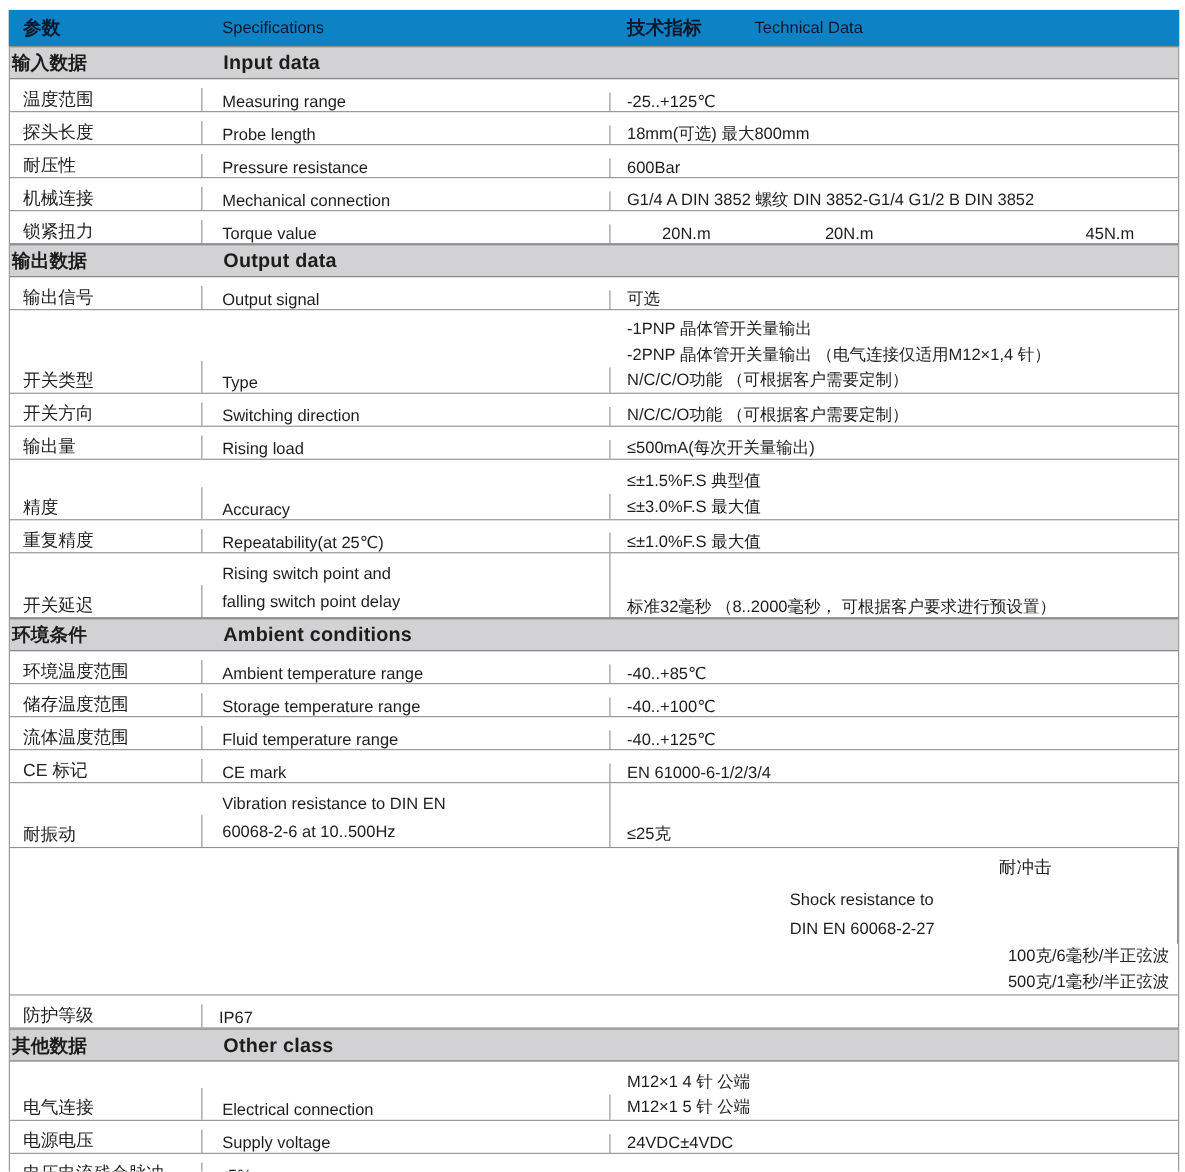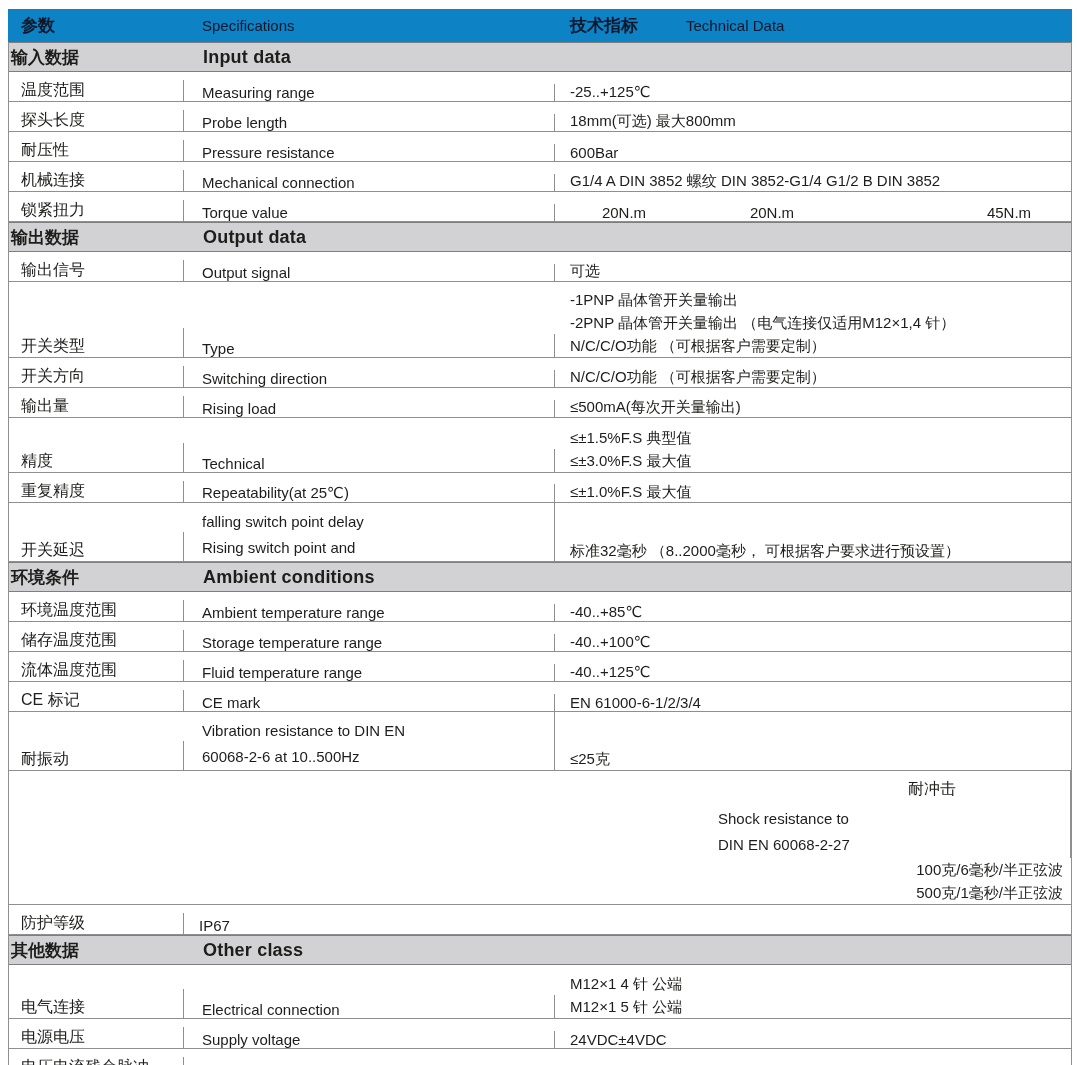--- a/index.html
+++ b/index.html
@@ -141,38 +141,38 @@
   </div>
 
   <div class="row">
     <div class="c1">输出量</div>
     <div class="c2">Rising load</div>
     <div class="c3">≤500mA(每次开关量输出)</div>
   </div>
 
   <div class="row rh56">
     <div class="c1 vtop">精度</div>
-    <div class="c2 vtop">Technical</div>
+    <div class="c2 vtop">Accuracy</div>
     <div class="c3">
       <div class="ln">≤±1.5%F.S 典型值</div>
       <div class="ln">≤±3.0%F.S 最大值</div>
     </div>
   </div>
 
   <div class="row">
     <div class="c1">重复精度</div>
     <div class="c2">Repeatability(at 25℃)</div>
     <div class="c3">≤±1.0%F.S 最大值</div>
   </div>
 
   <div class="row rh55">
     <div class="c1 vtop">开关延迟</div>
     <div class="c2 vtop">
+      <div class="ln">Rising switch point and</div>
       <div class="ln">falling switch point delay</div>
-      <div class="ln">Rising switch point and</div>
     </div>
     <div class="c3">标准32毫秒 （8..2000毫秒， 可根据客户要求进行预设置）</div>
   </div>
 
   <div class="sec">
     <div class="s-cn">环境条件</div>
     <div class="s-en">Ambient conditions</div>
   </div>
 
   <div class="row">

